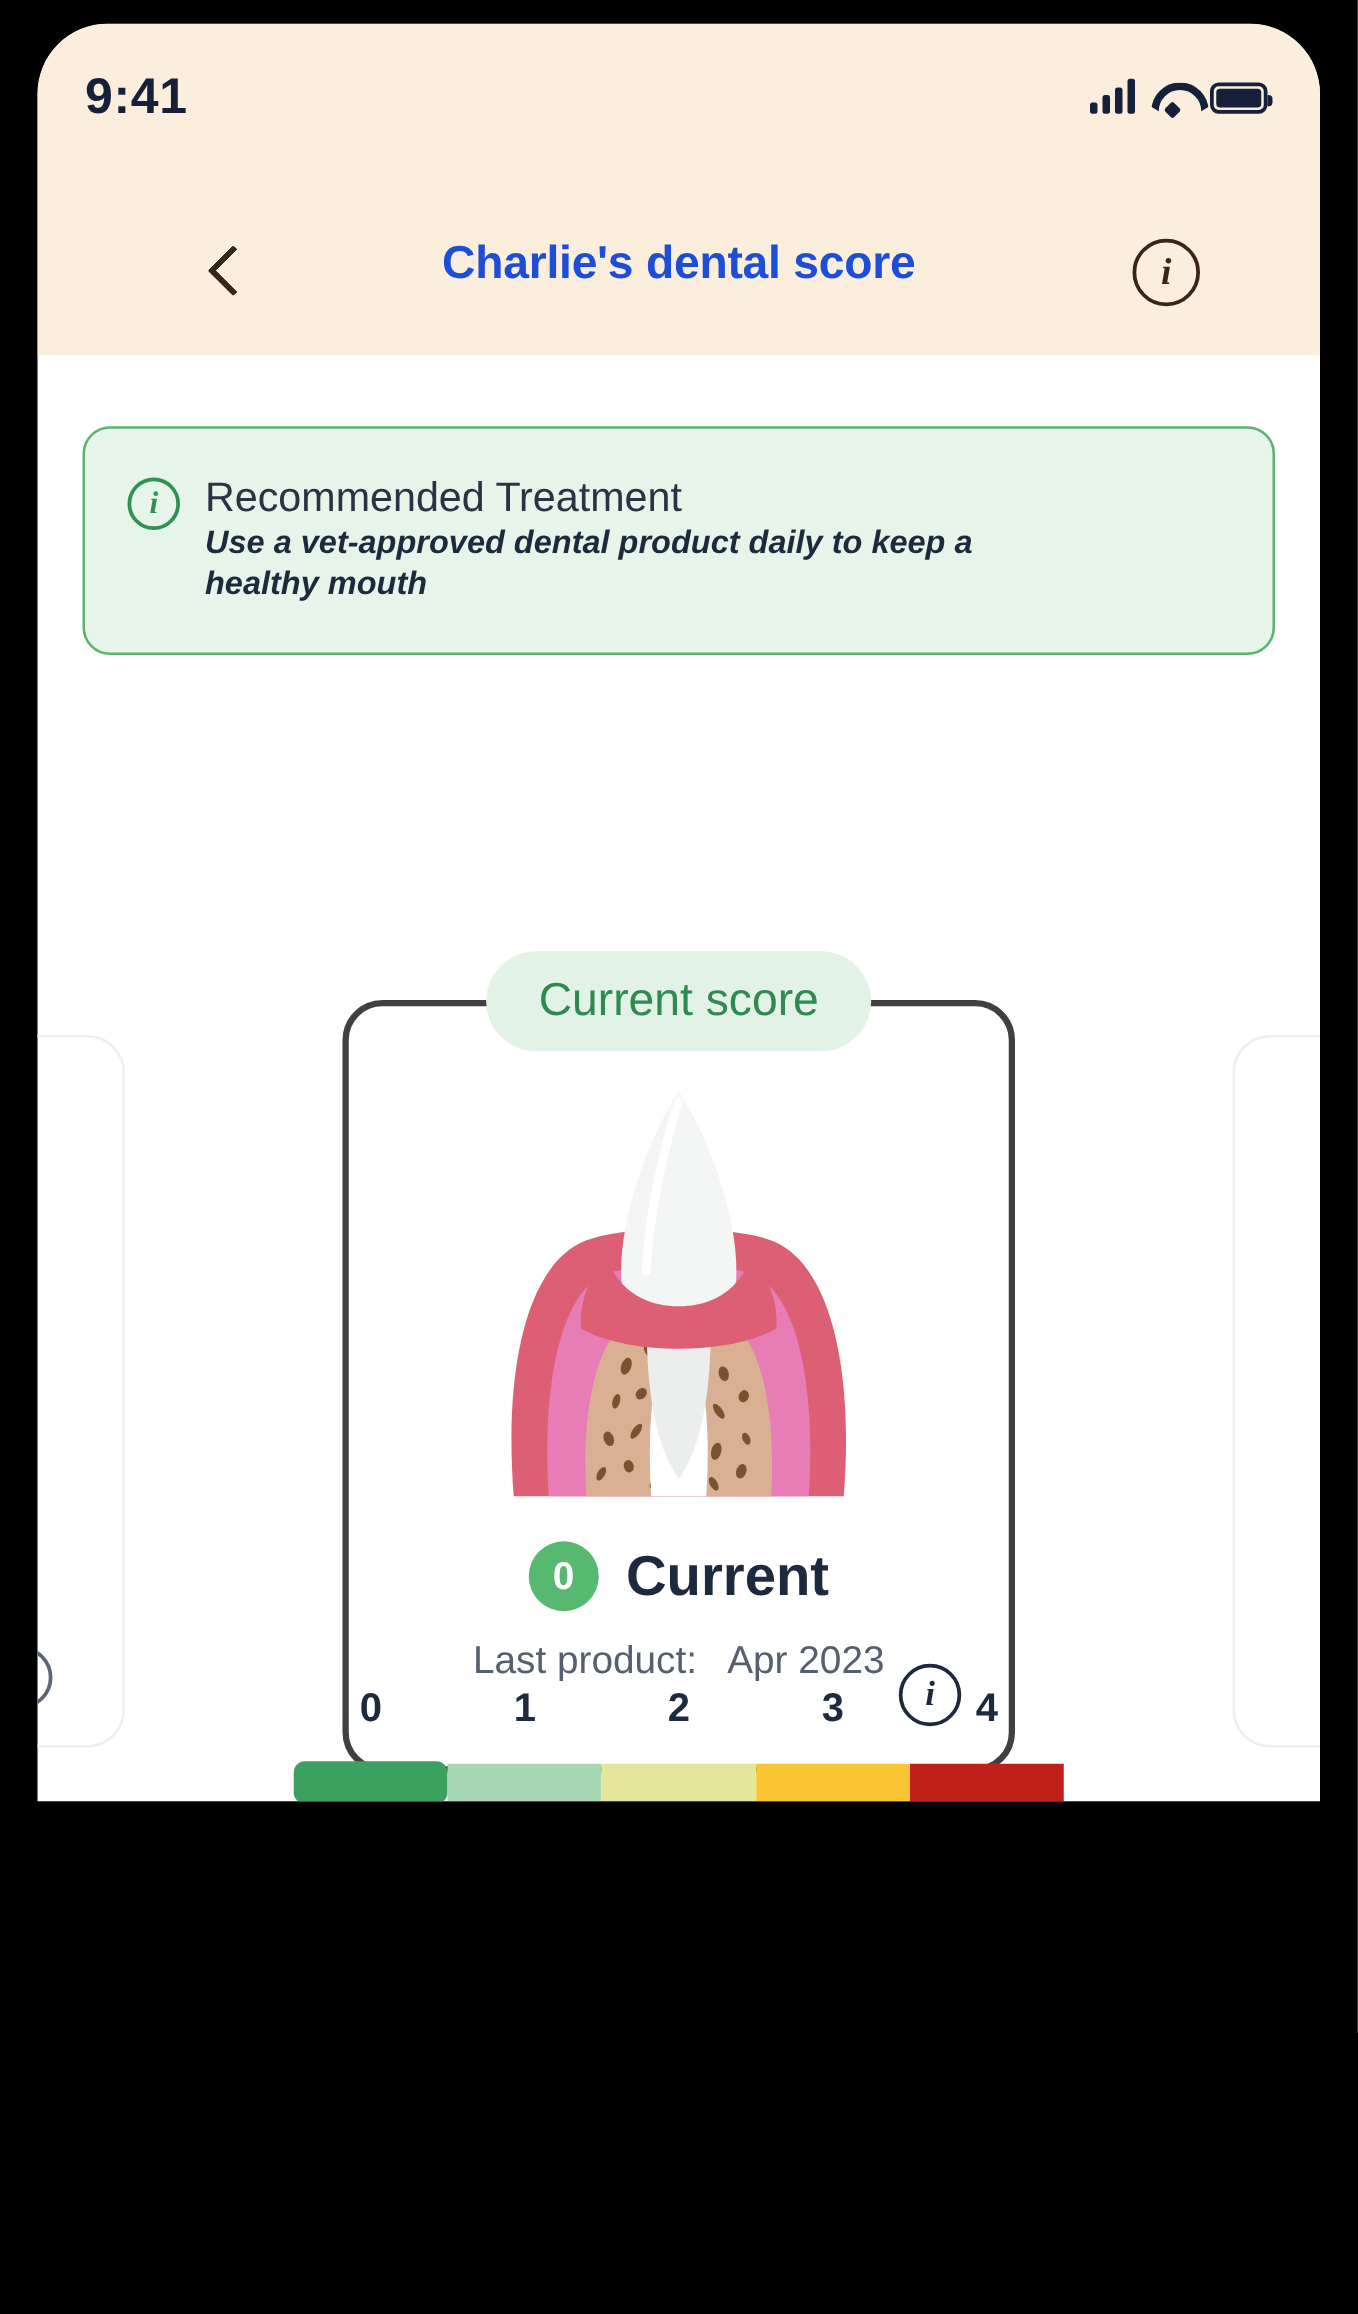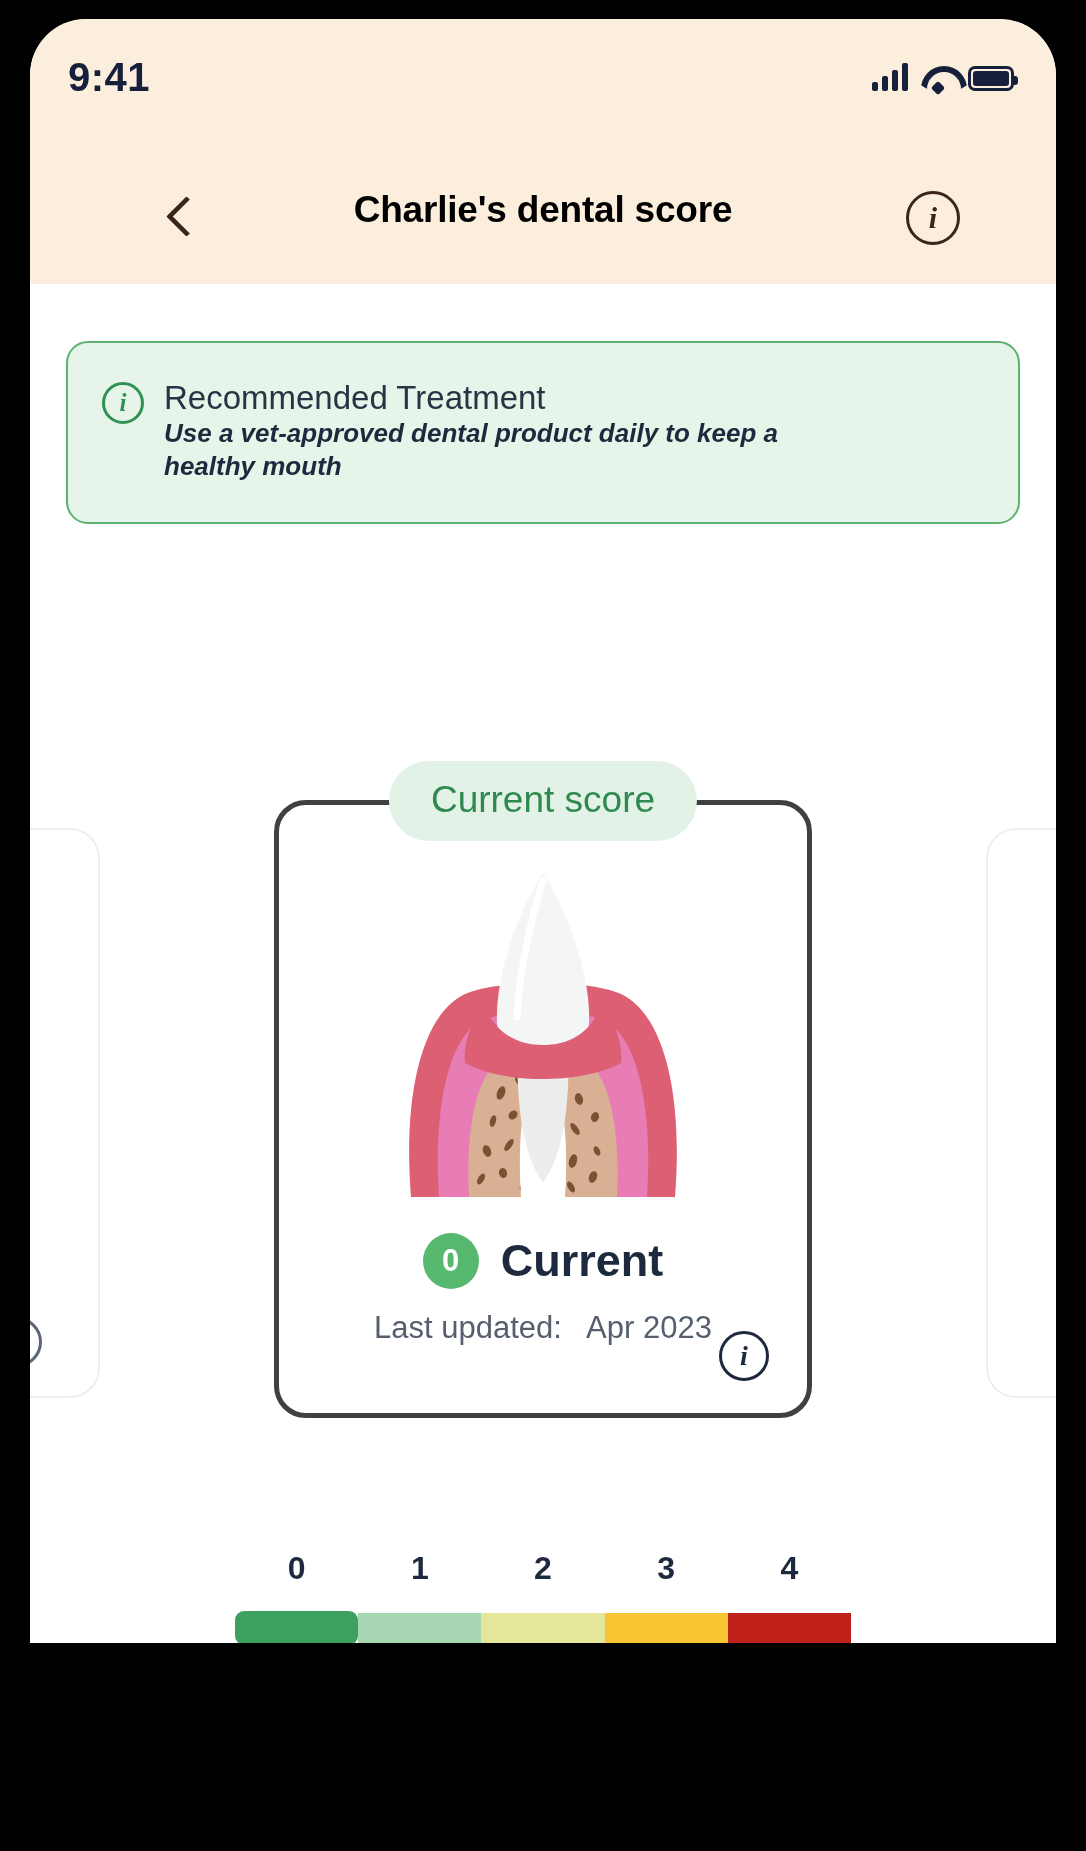--- a/index.html
+++ b/index.html
@@ -5,21 +5,21 @@
   * { box-sizing: border-box; margin: 0; padding: 0; }
   html, body {
     width: 1086px; height: 1851px;
     background: #000000;
     font-family: "Liberation Sans", sans-serif;
     overflow: hidden;
   }
   #phone {
     position: absolute;
     left: 30px; top: 19px;
-    width: 1026px; height: 1624px;
+    width: 1026px; height: 1422px;
     background: #ffffff;
     border-radius: 56px 56px 0 0;
     overflow: hidden;
   }
 
   
   .top-area {
     background: #fbeedd;
     height: 265px;
     position: relative;
@@ -75,21 +75,21 @@
   }
   .back-btn::before {
     content: ""; position: absolute; left: 18px; top: 11px;
     width: 24px; height: 24px;
     border-left: 5px solid #3a241c; border-bottom: 5px solid #3a241c;
     transform: rotate(45deg); border-radius: 2px;
   }
   .nav-title {
     position: absolute; left: 0; right: 0; top: 50px;
     text-align: center; font-size: 37px; font-weight: 700;
-    color: #000000; letter-spacing: -0.2px;
+    color: #1d4ed8; letter-spacing: -0.2px;
   }
   .info-circle {
     border: 3px solid currentColor; border-radius: 50%;
     display: flex; align-items: center; justify-content: center;
     font-family: "Liberation Serif", serif; font-style: italic; font-weight: 700;
   }
   .nav-info {
     position: absolute; right: 96px; top: 52px;
     width: 54px; height: 54px; color: #3a241c;
     font-size: 30px; cursor: pointer;
@@ -299,21 +299,21 @@
         <path d="M92 140 C104 168 126 178 150 178 C174 178 196 168 208 140 C222 152 230 178 228 196
                  C206 208 176 212 150 212 C124 212 94 208 72 196 C70 178 78 152 92 140 Z" fill="#dd5f74"></path>
       </svg>
 
       <div class="score-row">
         <div class="score-badge">0</div>
         <div class="score-label">Current</div>
       </div>
 
       <div class="updated">
-        <span>Last updated:</span>
+        <span>Last product:</span>
         &nbsp;
         <span>Apr 2023</span>
       </div>
 
       <div class="card-info info-circle">i</div>
     </div>
   </div>
 
   <div class="scale">
     <div class="scale-nums">

